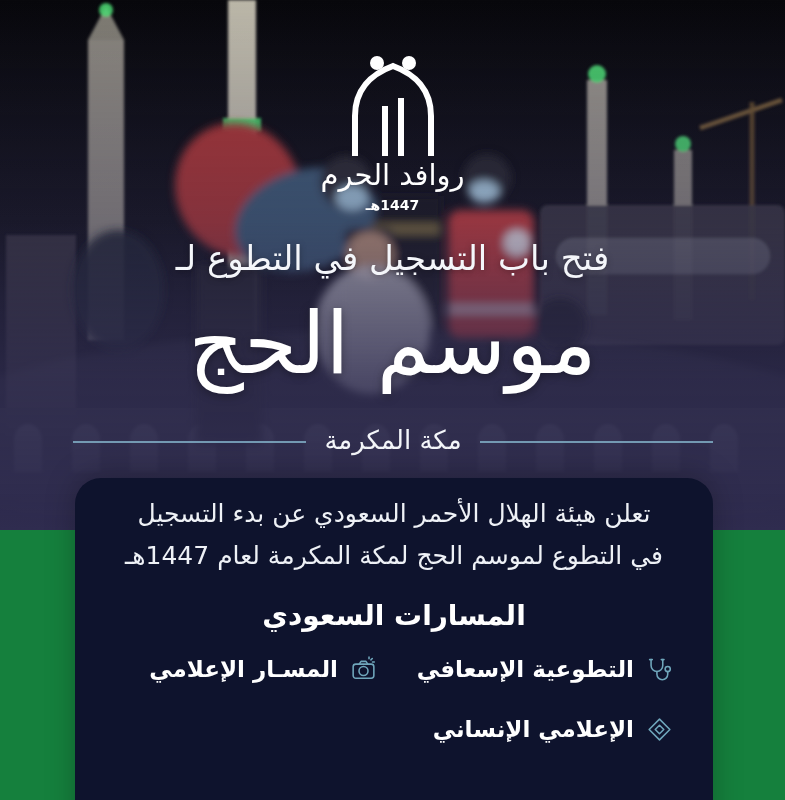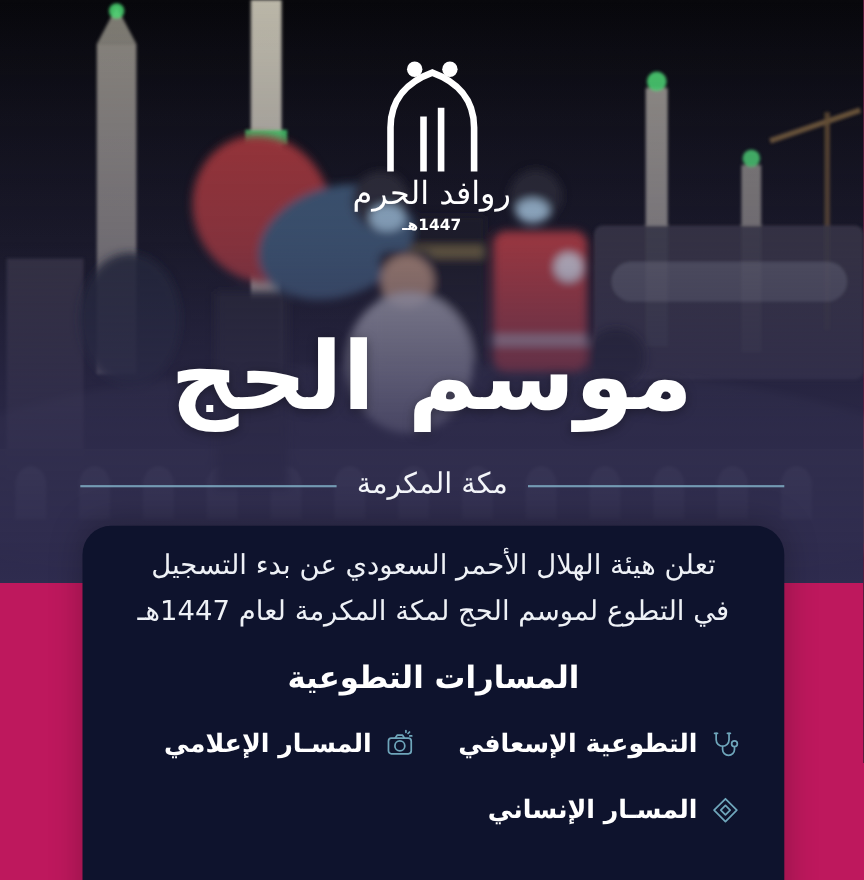--- a/index.html
+++ b/index.html
@@ -4,21 +4,21 @@
 <style>
   * { margin: 0; padding: 0; box-sizing: border-box; }
   html, body { background: #1b1a28; }
   body { font-family: "DejaVu Sans", sans-serif; }
 
   .poster {
     position: relative;
     width: 785px;
     height: 800px;
     overflow: hidden;
-    background: #be185d;
+    background: #15803d;
     direction: rtl;
     margin: 0 auto;
   }
 
   
   .scene {
     position: absolute;
     top: 0; left: 0;
     width: 785px; height: 530px;
     z-index: 0;
@@ -55,21 +55,21 @@
     font-size: 34px;
     color: #f4f6fa;
     text-shadow: 0 1px 6px rgba(0,0,0,.35);
   }
 
   .main-title {
     position: absolute;
     top: 288px; left: 0; right: 0;
     text-align: center;
     font-size: 86px;
-    font-weight: bold;
+    font-weight: normal;
     color: #ffffff;
     line-height: 1.3;
     text-shadow: 0 2px 10px rgba(0,0,0,.35);
   }
 
   .location-row {
     position: absolute;
     top: 420px;
     left: 73px;
     width: 640px;
@@ -122,21 +122,21 @@
 
   .tracks-grid {
     margin-top: 24px;
     display: grid;
     grid-template-columns: 1fr 1fr;
     column-gap: 34px;
     row-gap: 26px;
   }
   .track-item {
     display: flex;
-    align-items: flex-end;
+    align-items: flex-start;
     gap: 12px;
     justify-content: flex-start; 
     min-height: 34px;
   }
   .track-icon { flex: 0 0 auto; display: inline-flex; }
   .track-icon svg { display: block; }
   .track-label {
     font-size: 23px;
     font-weight: bold;
     color: #ffffff;
@@ -248,33 +248,34 @@
         <g fill="none" stroke="#ffffff" stroke-width="6" stroke-linecap="butt">
           <path d="M23 104 V64 C23 38 39 22 61 14 C83 22 99 38 99 64 V104"></path>
           <path d="M53 54 V104"></path>
           <path d="M69 46 V104"></path>
         </g>
       </svg>
       <div class="logo-word">روافد الحرم</div>
       <div class="logo-year">1447هـ</div>
     </div>
 
+    <div class="kicker">فتح باب التسجيل في التطوع لـ</div>
 
     <h1 class="main-title">موسم الحج</h1>
 
     <div class="location-row">
       <span class="rule"></span>
       <span class="location-label">مكة المكرمة</span>
       <span class="rule"></span>
     </div>
 
     <div class="info-card">
       <p class="announcement">تعلن هيئة الهلال الأحمر السعودي عن بدء التسجيل في التطوع لموسم الحج لمكة المكرمة لعام 1447هـ</p>
 
-      <div class="tracks-title">المسارات التطوعية</div>
+      <div class="tracks-title">المسارات السعودي</div>
 
       <div class="tracks-grid">
 
         <div class="track-item">
           <span class="track-icon">
             <svg width="27" height="27" viewBox="0 0 24 24" fill="none" stroke="#6fa6bb" stroke-width="1.4" stroke-linecap="round" stroke-linejoin="round">
               <path d="M4.5 3.2 v5.3 a5.2 5.2 0 0 0 10.4 0 V3.2"></path>
               <path d="M3.2 3.2 h2.4 M13.6 3.2 h2.4"></path>
               <path d="M9.7 13.7 v2.6 a4.8 4.8 0 0 0 9.6 0 v-2"></path>
               <circle cx="19.3" cy="11.6" r="2.3"></circle>
@@ -295,21 +296,21 @@
           <span class="track-label">المسـار الإعلامي</span>
         </div>
 
         <div class="track-item">
           <span class="track-icon">
             <svg width="27" height="27" viewBox="0 0 24 24" fill="none" stroke="#6fa6bb" stroke-width="1.4" stroke-linecap="round" stroke-linejoin="round">
               <path d="M12 2.8 L21.2 12 L12 21.2 L2.8 12 Z"></path>
               <path d="M12 8.2 L15.8 12 L12 15.8 L8.2 12 Z"></path>
             </svg>
           </span>
-          <span class="track-label">المسـار الإنساني</span>
+          <span class="track-label">الإعلامي الإنساني</span>
         </div>
 
 
       </div>
     </div>
 
   </div>
 </div>
 
 </body></html>

